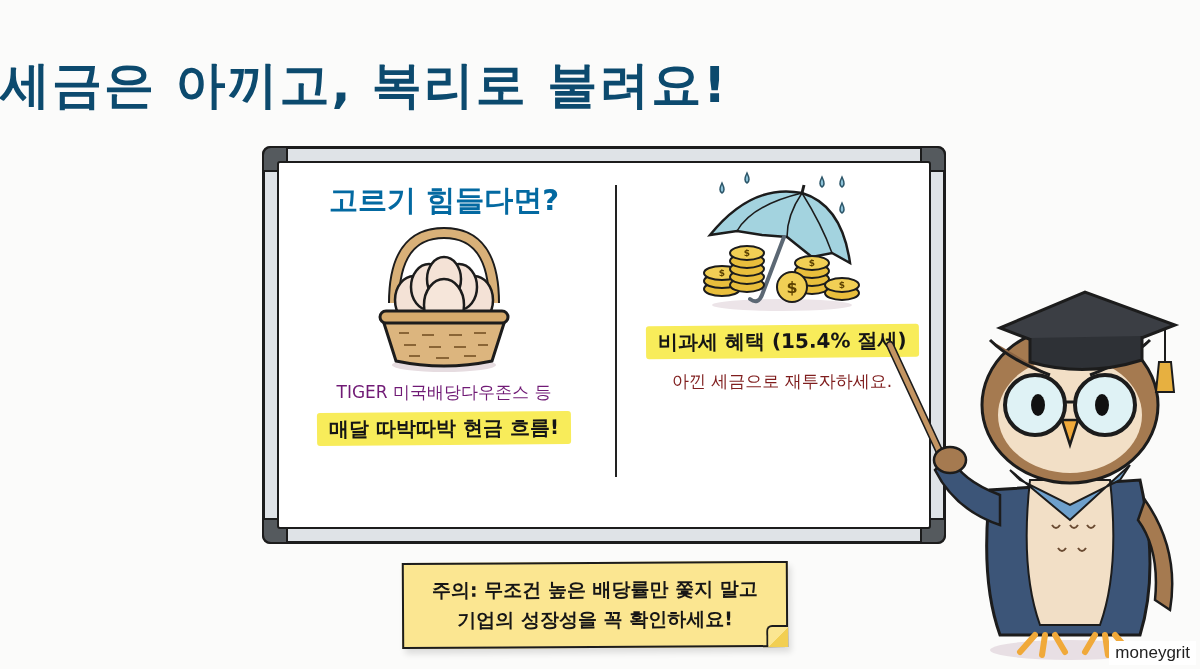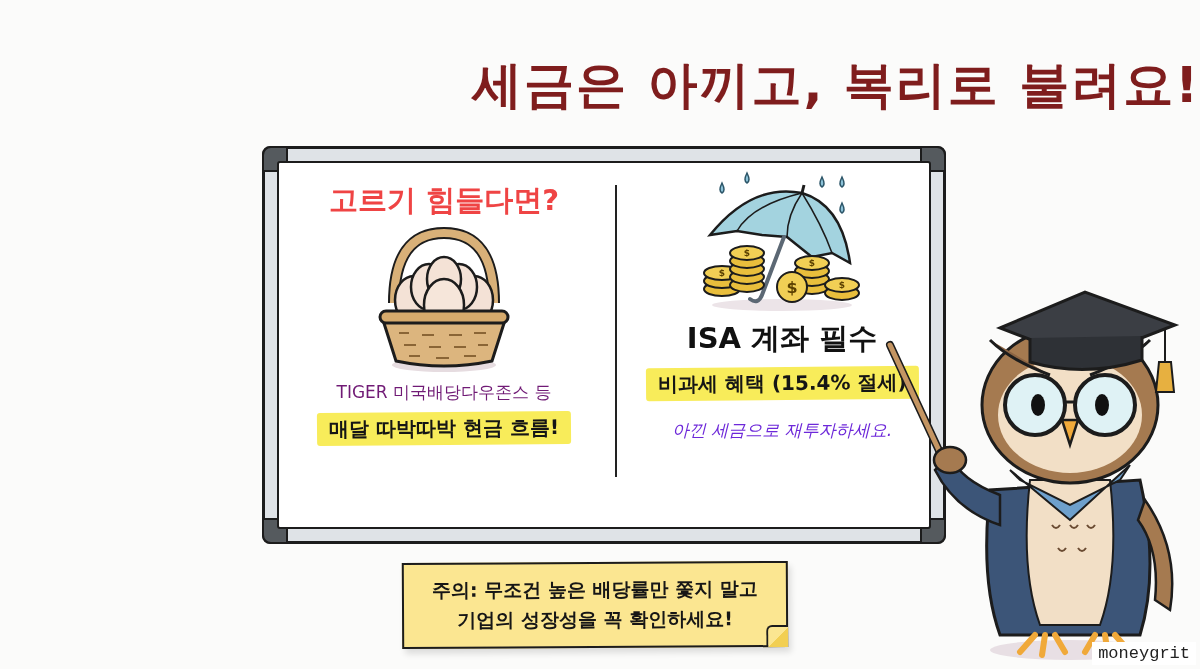--- a/index.html
+++ b/index.html
@@ -3,22 +3,22 @@
   <meta charset="utf-8">
   <style>
     html, body { margin: 0; padding: 0; }
     body {
       width: 1200px; height: 669px; overflow: hidden; position: relative;
       background: #fbfbfa;
       font-family: "DejaVu Sans", "Liberation Sans", sans-serif;
       color: #141414;
     }
     .title {
-      position: absolute; left: 0; top: 52px; width: 1200px; text-align: right;
-      font-size: 50px; font-weight: bold; letter-spacing: 2px; color: #7f1d1d;
+      position: absolute; left: 0; top: 52px; width: 1200px; text-align: left;
+      font-size: 50px; font-weight: bold; letter-spacing: 2px; color: #0c4a6e;
     }
     
     .board {
       position: absolute; left: 262px; top: 146px; width: 678px; height: 392px;
       border: 3px solid #1c1c1c; border-radius: 8px;
       background: #dfe3e7;
     }
     .board-inner {
       position: absolute; left: 12px; top: 12px; right: 12px; bottom: 12px;
       background: #ffffff; border: 2.5px solid #1c1c1c; border-radius: 3px;
@@ -30,52 +30,52 @@
     .corner.tl { left: -3px; top: -3px; border-radius: 9px 0 0 0; }
     .corner.tr { right: -3px; top: -3px; border-radius: 0 9px 0 0; }
     .corner.bl { left: -3px; bottom: -3px; border-radius: 0 0 0 9px; }
     .corner.br { right: -3px; bottom: -3px; border-radius: 0 0 9px 0; }
     .divider {
       position: absolute; left: 336px; top: 22px; width: 2px; height: 292px; background: #222;
     }
     .panel { position: absolute; top: 0; width: 330px; text-align: center; }
     .panel.left { left: 0; }
     .panel.right { left: 338px; }
-    .panel-q { margin-top: 18px; font-size: 29px; font-weight: bold; color: #ef4444; }
+    .panel-q { margin-top: 18px; font-size: 29px; font-weight: bold; color: #0369a1; }
     .illus { position: relative; height: 150px; margin-top: 4px; }
     .panel-h { font-size: 29px; font-weight: bold; margin-top: 2px; color: #111; }
     .panel-sub { font-size: 17px; margin-top: 6px; color: #701a75; }
     .hl {
       display: inline-block; margin-top: 8px; padding: 3px 12px;
       background: #f8ec5a; font-size: 20px; font-weight: bold; color: #151515;
       border-radius: 3px; transform: rotate(-0.5deg);
     }
     .note {
-      display: block; font-size: 17px; margin-top: 19px; color: #6d28d9; font-style: italic;
+      display: block; font-size: 17px; margin-top: 12px; color: #7f1d1d;
     }
     
     .sticky {
       position: absolute; left: 402px; top: 562px; width: 386px; height: 86px;
       background: #fbe691; border: 2.5px solid #1c1c1c;
       box-shadow: 3px 5px 6px rgba(0,0,0,0.12);
       text-align: center; font-size: 19px; font-weight: bold; line-height: 30px;
       padding-top: 10px; box-sizing: border-box; color: #161616;
       transform: rotate(-0.3deg);
     }
     .sticky .curl {
       position: absolute; right: -2px; bottom: -2px; width: 20px; height: 20px;
       background: linear-gradient(135deg, #fbe691 50%, #f2cf52 50%);
       border-left: 2px solid #1c1c1c; border-top: 2px solid #1c1c1c;
       border-radius: 6px 0 0 0;
     }
     .owl { position: absolute; left: 880px; top: 280px; width: 320px; height: 389px; }
     .watermark {
       position: absolute; right: 4px; bottom: 4px; padding: 2px 6px;
       background: #ffffff; font-size: 17px; color: #222;
-      font-family: Liberation Mono, monospace;
+      font-family: Liberation Sans, sans-serif;
     }
   </style>
 </head>
 <body>
 
 <div class="title">세금은 아끼고, 복리로 불려요!</div>
 
 <div class="board">
   <div class="corner tl"></div>
   <div class="corner tr"></div>
@@ -152,21 +152,20 @@
           </g>
           <g font-family="DejaVu Sans, sans-serif" font-size="9" font-weight="bold" fill="#5a4000" text-anchor="middle">
             <text x="30" y="111">$</text>
               <text x="55" y="91">$</text>
               <text x="120" y="101">$</text>
               <text x="150" y="123">$</text>
             <text x="100" y="128" font-size="16">$</text>
           </g>
         </svg>
       </div>
-      <div class="panel-h">ISA 계좌 필수</div>
       <div class="hl">비과세 혜택 (15.4% 절세)</div>
       <span class="note">아낀 세금으로 재투자하세요.</span>
     </div>
   </div>
 </div>
 
 <div class="sticky">
   <div>주의: 무조건 높은 배당률만 쫓지 말고</div>
   <div>기업의 성장성을 꼭 확인하세요!</div>
   <div class="curl"></div>

